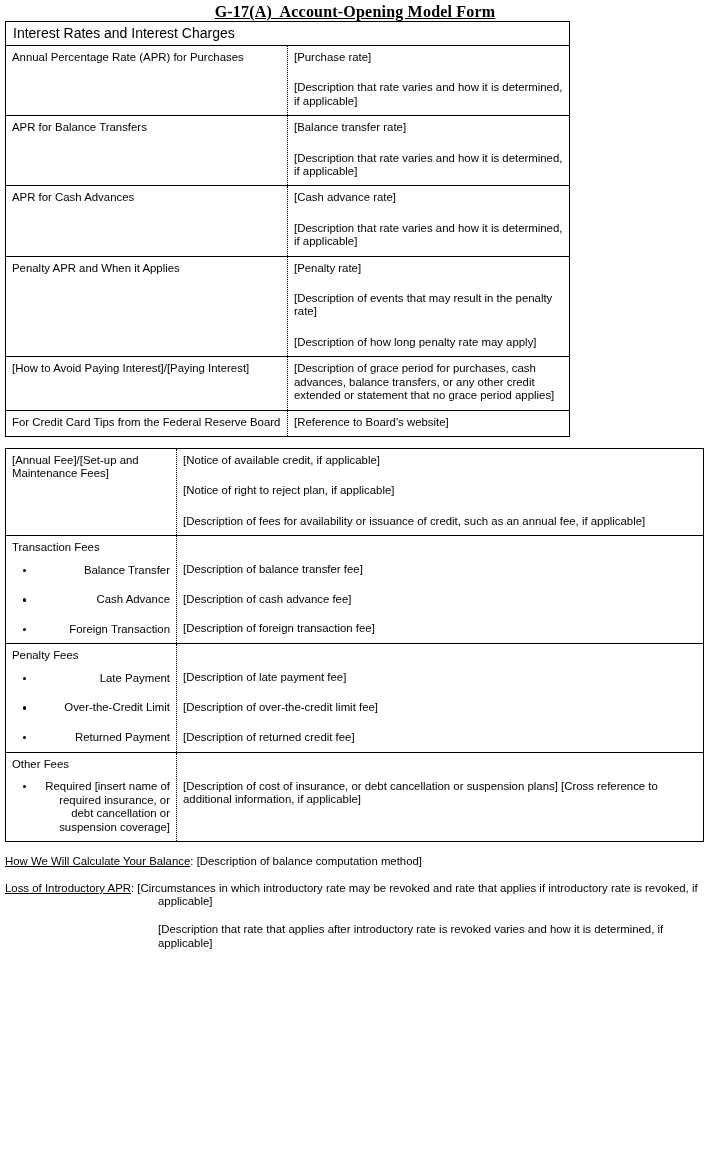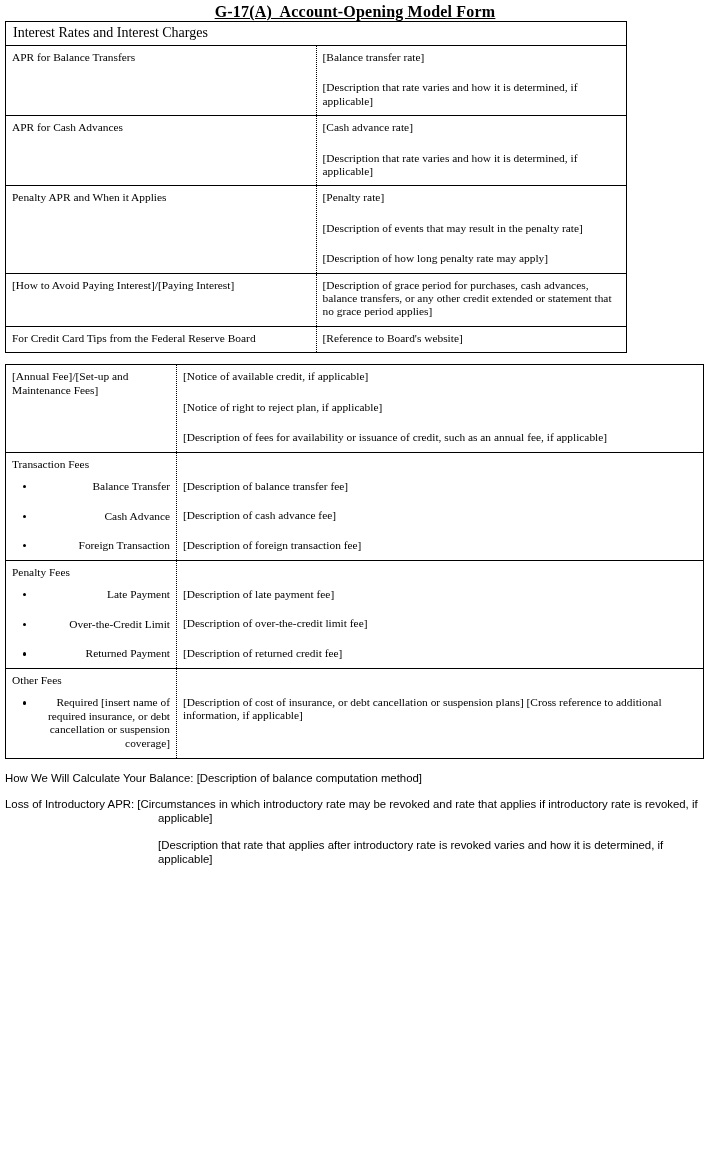--- a/index.html
+++ b/index.html
@@ -34,27 +34,26 @@
     padding: 0;
     line-height: 18px;
     white-space: pre;
   }
 
   
   .tbl-wrap {
     margin: 0 5px 0 5px;
   }
   table.form-tbl {
-    width: 622px;
+    width: 565px;
     border-collapse: collapse;
     table-layout: fixed;
     border: 1.4px solid #000;
     font-size: 11.4px;
     line-height: 13.4px;
-    font-family: Liberation Serif, serif;
   }
   table.form-tbl td {
     border-top: 1px solid #000;
     vertical-align: top;
     padding: 5px 6px 7px 6px;
     box-sizing: border-box;
   }
   td.lbl {
     width: 171px;
     border-right: 1px dotted #000;
@@ -136,36 +135,44 @@
   .note-block:last-child { margin-bottom: 0; }
   .note-hang {
     padding-left: 153px;
     text-indent: -153px;
   }
   .note-cont {
     padding-left: 153px;
     margin-top: 14px;
   }
   .note-lead {
+    text-decoration: underline;
   }
 </style>
 </head>
 <body>
 
 <div class="page">
 
   <h1 class="doc-title">G-17(A)  Account-Opening Model Form</h1>
 
   <div class="tbl-wrap">
     <table class="form-tbl">
       <tbody>
           <tr class="section-hdr">
         <td colspan="2">Interest Rates and Interest Charges</td>
       </tr>
 
+      <tr class="first-body">
+        <td class="lbl">Annual Percentage Rate (APR) for Purchases</td>
+        <td class="val">
+          <div class="para">[Purchase rate]</div>
+          <div class="para">[Description that rate varies and how it is determined, if applicable]</div>
+        </td>
+      </tr>
 
       <tr>
         <td class="lbl">APR for Balance Transfers</td>
         <td class="val">
           <div class="para">[Balance transfer rate]</div>
           <div class="para">[Description that rate varies and how it is determined, if applicable]</div>
         </td>
       </tr>
 
       <tr>

